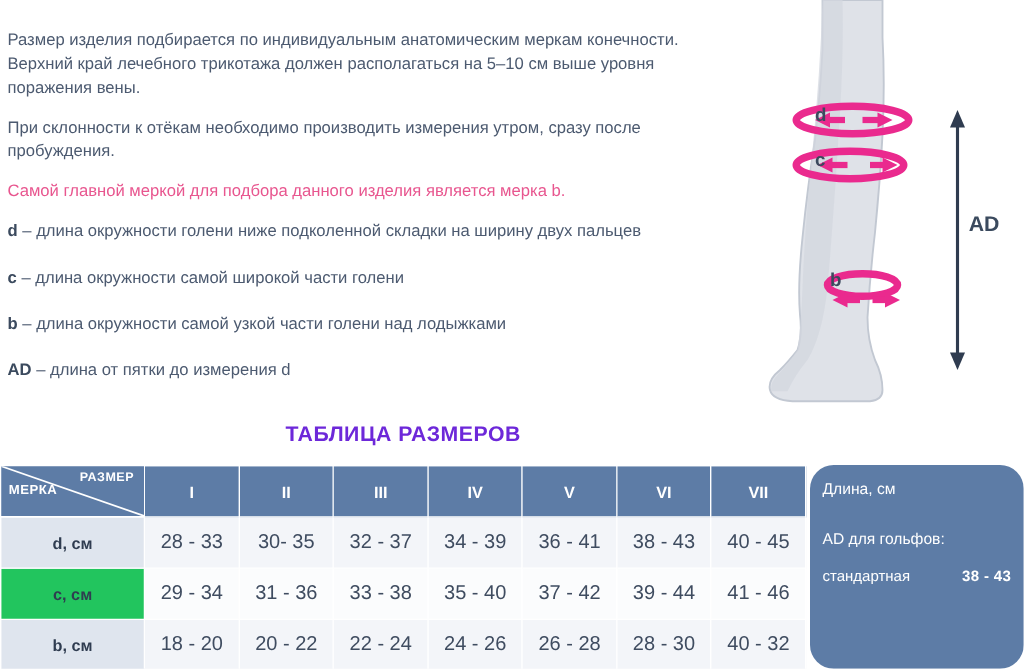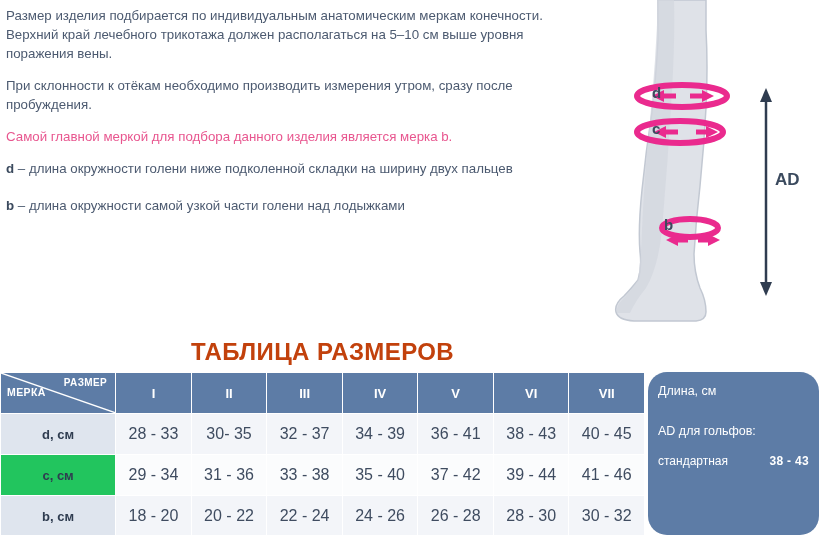--- a/index.html
+++ b/index.html
@@ -13,21 +13,21 @@
     font-family: "Liberation Sans", sans-serif;
     color: #3d4a5c;
     position: relative;
     overflow: hidden;
   }
 
   
   .text-col {
     position: absolute;
     left: 0px;
-    top: 0px;
+    top: 16px;
     width: 600px;
     padding: 6px 8px 0 6px;
     box-sizing: border-box;
   }
   .para {
     font-size: 13.3px;
     line-height: 19px;
     color: #4c5a70;
     margin: 0 0 13px 0;
   }
@@ -64,23 +64,23 @@
   .lbl-b { left: 64px; top: 216px; }
   .lbl-ad { left: 175px; top: 170px; font-size: 17px; }
 
   
   .table-title {
     position: absolute;
     left: 0;
     top: 338px;
     width: 645px;
     text-align: center;
-    font-size: 24px;
-    font-weight: bold;
-    color: #c2410c;
+    font-size: 17px;
+    font-weight: bold;
+    color: #6d28d9;
     letter-spacing: 0.4px;
   }
 
   
   .size-table {
     position: absolute;
     left: 0px;
     top: 372px;
     width: 645px;
     border-collapse: collapse;
@@ -184,21 +184,23 @@
 </head>
 <body>
 
 <div class="text-col">
   <p class="para">Размер изделия подбирается по индивидуальным анатомическим меркам конечности. Верхний край лечебного трикотажа должен располагаться на 5–10 см выше уровня поражения вены.</p>
   <p class="para">При склонности к отёкам необходимо производить измерения утром, сразу после пробуждения.</p>
   <p class="para highlight">Самой главной меркой для подбора данного изделия является мерка b.</p>
 
   <div class="defs">
     <p class="para"><b>d</b><span> – длина окружности голени ниже подколенной складки на ширину двух пальцев</span></p>
+    <p class="para"><b>c</b><span> – длина окружности самой широкой части голени</span></p>
     <p class="para"><b>b</b><span> – длина окружности самой узкой части голени над лодыжками</span></p>
+    <p class="para"><b>AD</b><span> – длина от пятки до измерения d</span></p>
   </div>
 </div>
 
 <div class="illus">
   <svg width="219" height="336" viewBox="0 0 219 336">
 
     <path d="M 58 0 L 58 40 Q 56 78 52 112 Q 46 150 42 190 Q 38 228 40 252 Q 42 268 38 280
              Q 30 290 24 296 Q 14 304 16 312 Q 18 320 34 321 L 96 321 Q 106 320 106 312
              Q 106 300 100 288 Q 94 272 94 254 Q 96 220 100 186 Q 104 146 106 108
              Q 108 66 106 30 L 106 0 Z" fill="#dfe2e8" stroke="#c2c8d2" stroke-width="1.5"></path>
@@ -287,21 +289,21 @@
   </tr>
 
   <tr>
     <td class="row-label">b, см</td>
     <td class="cell">18 - 20</td>
     <td class="cell">20 - 22</td>
     <td class="cell">22 - 24</td>
     <td class="cell">24 - 26</td>
     <td class="cell">26 - 28</td>
     <td class="cell">28 - 30</td>
-    <td class="cell">30 - 32</td>
+    <td class="cell">40 - 32</td>
   </tr>
 </tbody>
   </table>
 
 <div class="side-panel">
   <div class="sp-title">Длина, см</div>
   <div class="sp-sub">AD для гольфов:</div>
   <div class="sp-row">
     <span>стандартная</span>
     <span class="v">38 - 43</span>

